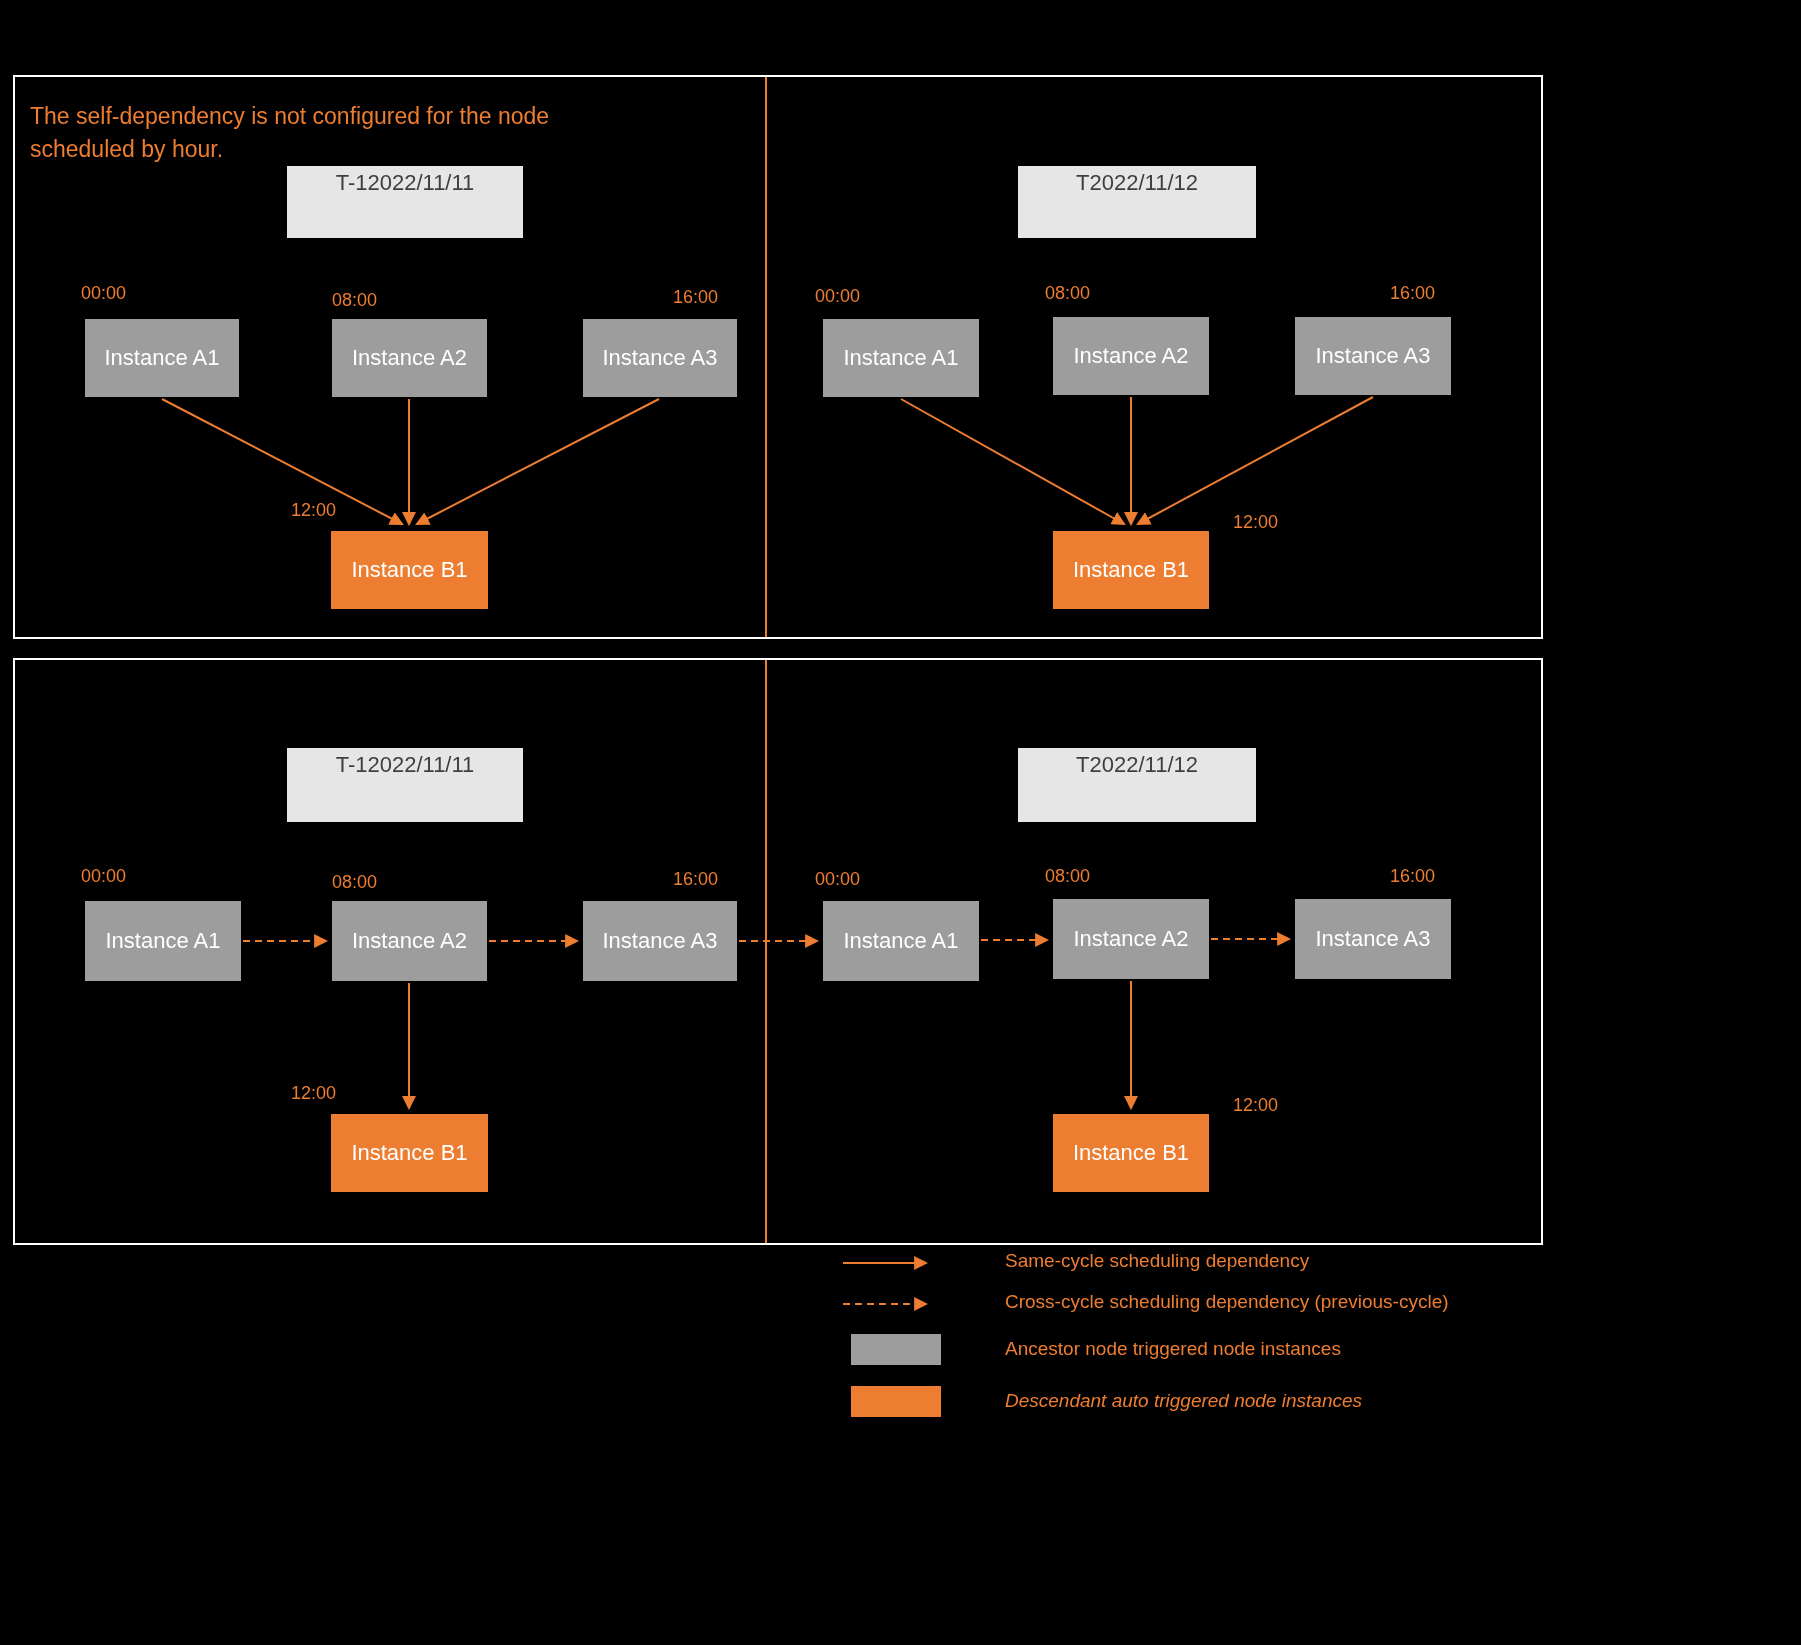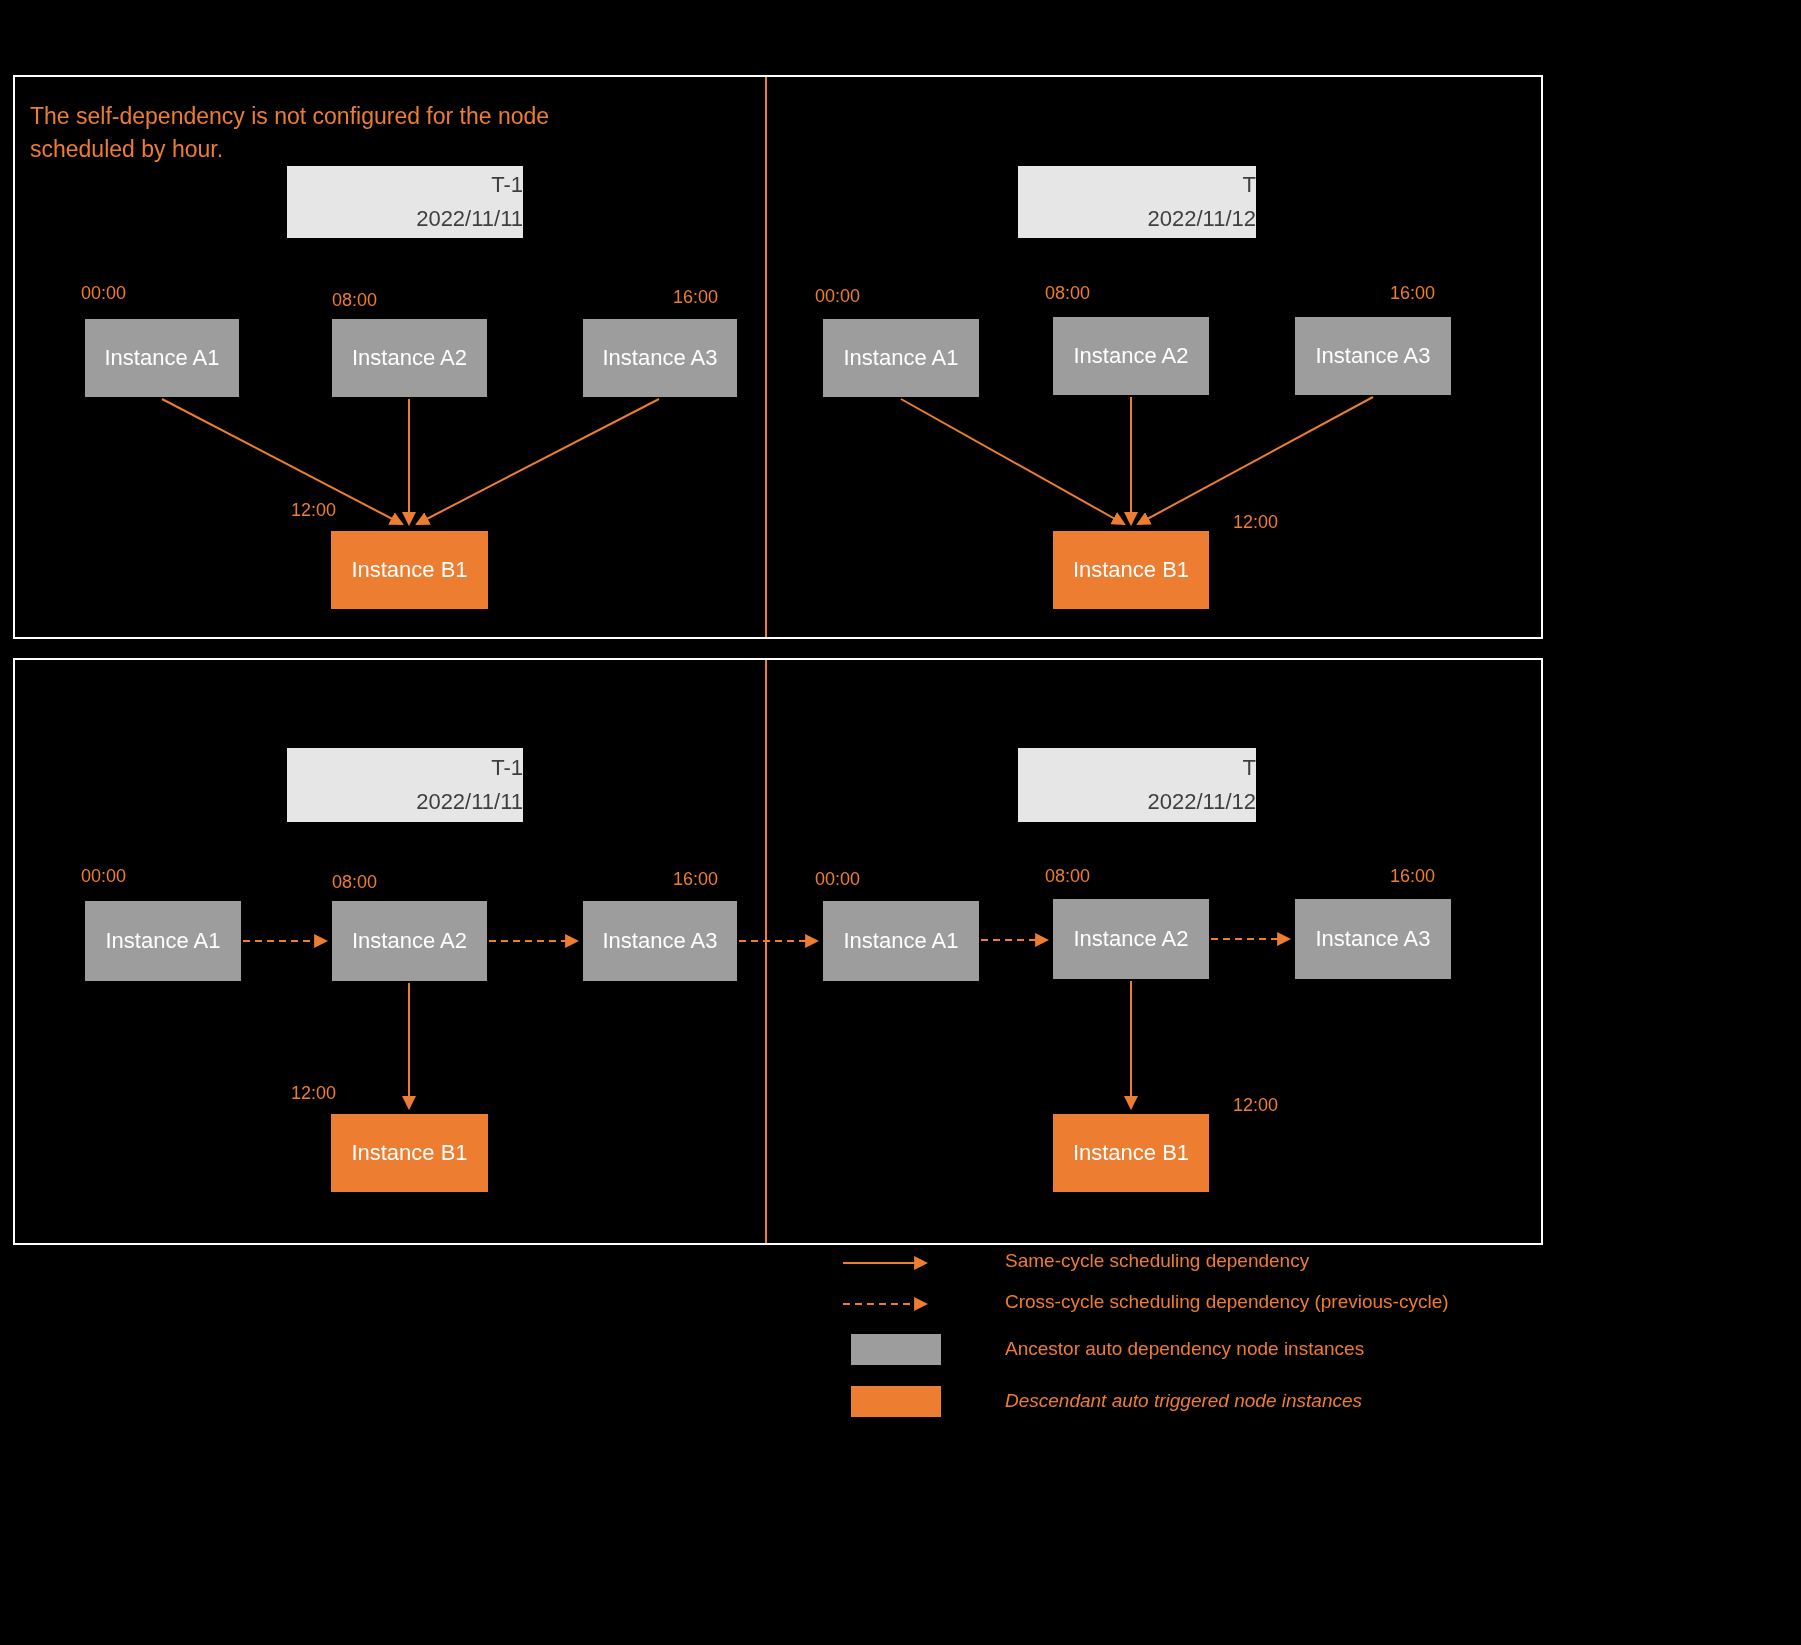--- a/index.html
+++ b/index.html
@@ -35,22 +35,22 @@
     position: absolute;
     color: var(--accent-orange, #ED7D31);
     font-size: 23px;
     line-height: 1.45;
   }
   .date-box {
     position: absolute;
     background: var(--date-box-bg, #E7E6E6);
     color: var(--date-box-text, #3F3F3F);
     display: flex;
-    flex-direction: column;
-    align-items: flex-end;
+    flex-direction: row;
+    align-items: flex-start;
     justify-content: center;
     font-size: 22px;
     line-height: 1.55;
   }
   .inst {
     position: absolute;
     display: flex;
     align-items: center;
     justify-content: center;
     color: var(--instance-text, #fff);
@@ -152,21 +152,21 @@
   <div class="time" style="left:1233px; top:1095px;">12:00</div>
 
   <div class="inst gray" style="left:823px;  top:901px; width:156px; height:80px;">Instance A1</div>
   <div class="inst gray" style="left:1053px; top:899px; width:156px; height:80px;">Instance A2</div>
   <div class="inst gray" style="left:1295px; top:899px; width:156px; height:80px;">Instance A3</div>
   <div class="inst orange" style="left:1053px; top:1114px; width:156px; height:78px;">Instance B1</div>
 
   <div class="legend-text" style="left:957px; top:1250px;">Same-cycle scheduling dependency</div>
   <div class="legend-text" style="left:957px; top:1291px;">Cross-cycle scheduling dependency (previous-cycle)</div>
   <div class="swatch gray" style="left:851px; top:1334px; width:90px; height:31px;"></div>
-  <div class="legend-text" style="left:957px; top:1338px;">Ancestor auto dependency node instances</div>
+  <div class="legend-text" style="left:957px; top:1338px;">Ancestor node triggered node instances</div>
   <div class="swatch orange" style="left:851px; top:1386px; width:90px; height:31px;"></div>
   <div class="legend-text" style="left:957px; top:1390px;font-style:italic;">Descendant auto triggered node instances</div>
 
   <svg class="arrows" viewBox="0 0 1801 1645">
     <defs>
       <marker id="arrow" viewBox="0 0 10 10" refX="8.5" refY="5" markerWidth="7" markerHeight="7" orient="auto">
         <path class="arrowhead" d="M 0 0 L 10 5 L 0 10 z"></path>
       </marker>
     </defs>
 

